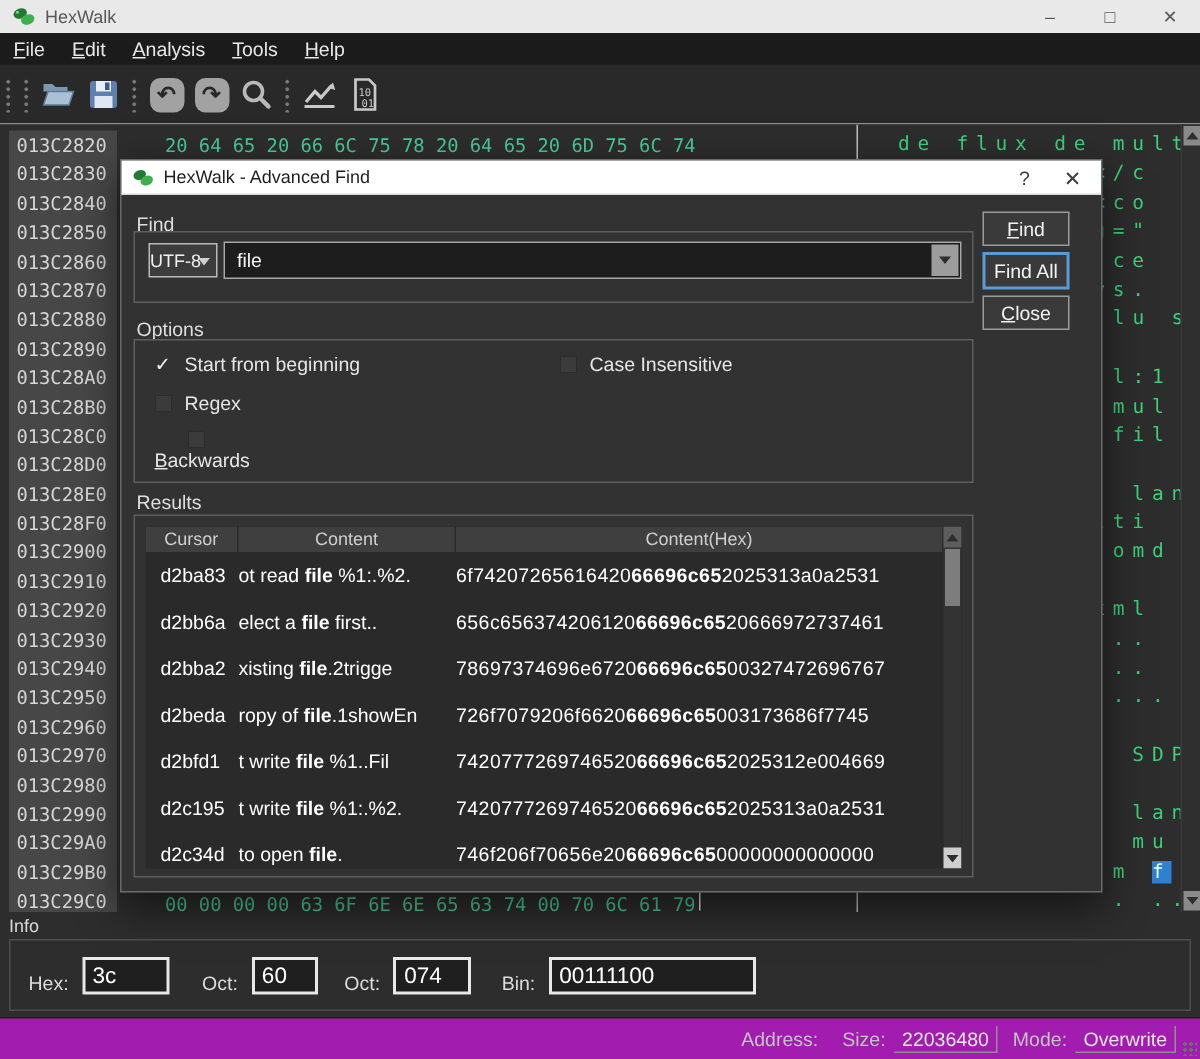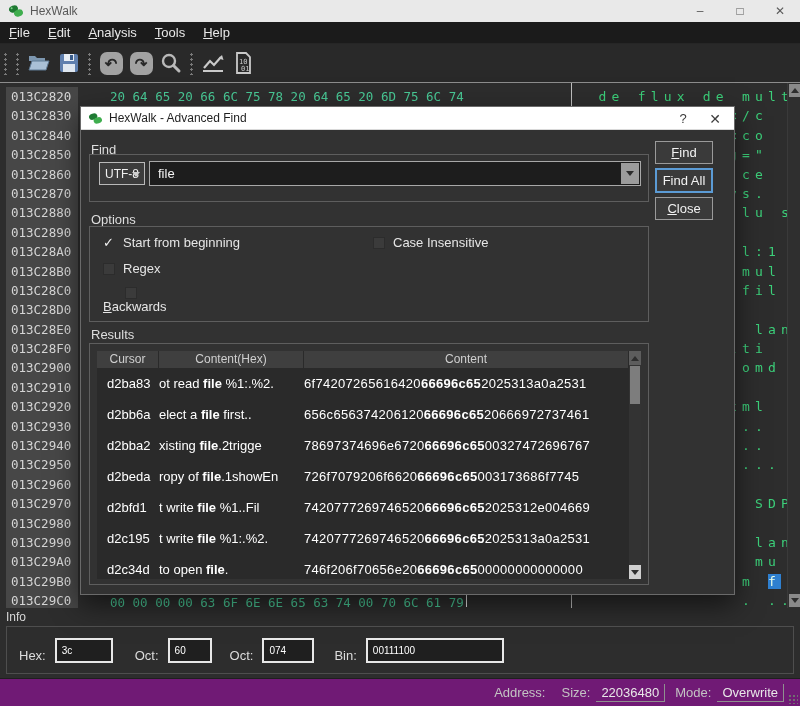--- a/index.html
+++ b/index.html
@@ -70,21 +70,21 @@
   .dlg-btn { position:absolute; top:0; width:30px; height:23px; display:flex;
     align-items:center; justify-content:center; color:#3c3c3c; font-size:13px; }
   .dlg-help { right:36px; } .dlg-close { right:4px; font-size:14px; }
   .dlg-icon { width:15px; height:13px; margin-left:7px; }
 
   .grp-label { position:absolute; color:#dedede; font-size:13px; }
   .grp-box { position:absolute; border:1px solid #5e5e5e; }
 
   .combo-enc { position:absolute; left:18px; top:55px; width:46px; height:23px;
     background:#3c3c3c; border:1px solid #b9b9b9; color:#f0f0f0; font-size:12px;
-    display:flex; align-items:center; padding-left:5px; }
+    display:flex; align-items:center; }
   .combo-enc .caret { position:absolute; right:4px; top:9px; width:0; height:0;
     border-left:4px solid transparent; border-right:4px solid transparent; border-top:5px solid #cfcfcf; }
   .combo-text { position:absolute; left:68px; top:54px; width:492px; height:25px;
     background:#1d1d1d; border:1px solid #a8a8a8; color:#f4f4f4; font-size:13px;
     display:flex; align-items:center; padding-left:8px; }
   .combo-arrowbtn { position:absolute; right:1px; top:1px; width:18px; height:21px;
     background:#9c9c9c; display:flex; align-items:center; justify-content:center; }
   .combo-arrowbtn .caret { width:0; height:0; border-left:4px solid transparent;
     border-right:4px solid transparent; border-top:5px solid #2c2c2c; }
 
@@ -116,30 +116,30 @@
     display:flex; align-items:center; justify-content:center; }
   .tbl-sb-btn.bottom { background:#cfcfcf; }
   .tbl-thumb { position:absolute; left:1px; top:15px; width:10px; height:38px; background:#7d7d7d; }
 
   
   .info-label { position:absolute; left:6px; top:610px; color:#d8d8d8; font-size:12px; }
   .info-box { position:absolute; left:6px; top:626px; width:788px; height:48px;
     border:1px solid #4e4e4e; display:flex; align-items:center; }
   .ifield { display:flex; align-items:flex-end; }
   .ifield .lab { color:#dcdcdc; font-size:13px; margin-right:9px; }
-  .ifield .val { background:#1f1f1f; border:2px solid #e8e8e8; color:#ffffff; font-size:10px;
+  .ifield .val { background:#1f1f1f; border:2px solid #e8e8e8; color:#ffffff; font-size:15px;
     height:25px; display:flex; align-items:center; padding-left:5px; }
   .i-hex { margin-left:12px; } .i-hex .val { width:58px; }
   .i-dec { margin-left:22px; } .i-dec .val { width:44px; }
   .i-oct { margin-left:18px; } .i-oct .val { width:52px; }
   .i-bin { margin-left:20px; } .i-bin .val { width:138px; }
 
   
   .statusbar { position:absolute; left:0; top:678px; width:800px; height:28px;
-    background:#701a75; border-top:1px solid #1f1f1f;
+    background:#a21caf; border-top:1px solid #1f1f1f;
     display:flex; align-items:center; justify-content:flex-end; padding-right:16px; }
   .st-lab { color:#c3c3c3; font-size:13px; margin-left:10px; margin-right:6px; }
   .st-val { color:#e8e8e8; font-size:13px; padding:1px 5px;
     border-right:1px solid #8f8f8f; border-bottom:1px solid #8f8f8f; }
   .grip-corner { position:absolute; right:2px; bottom:2px; width:10px; height:10px;
     background-image:radial-gradient(#6f6f6f 40%, transparent 42%); background-size:4px 4px; }
 
   svg { display:block; }
 </style>
 </head>
@@ -341,22 +341,22 @@
     <div class="cb" style="left:22px; top:180px;flex-direction:column;">
       <span class="box"></span>
       <span><span class="mn">B</span><span>ackwards</span></span>
     </div>
 
     <span class="grp-label" style="left:10px; top:220px;">Results</span>
     <div class="grp-box" style="left:8px; top:236px; width:560px; height:242px;"></div>
     <div class="table">
       <div class="thead">
         <span class="th">Cursor</span>
+        <span class="th">Content</span>
         <span class="th">Content(Hex)</span>
-        <span class="th">Content</span>
       </div>
       <div>
           <div class="trow">
     <span class="td-cursor">d2ba83</span>
     <span class="td-content"><span class="pre">ot read </span><b class="match">file</b><span class="post"> %1:.%2.</span></span>
     <span class="td-hex"><span class="pre">6f74207265616420</span><b class="match">66696c65</b><span class="post">2025313a0a2531</span></span>
   </div>
           <div class="trow">
     <span class="td-cursor">d2bb6a</span>
     <span class="td-content"><span class="pre">elect a </span><b class="match">file</b><span class="post"> first..</span></span>

